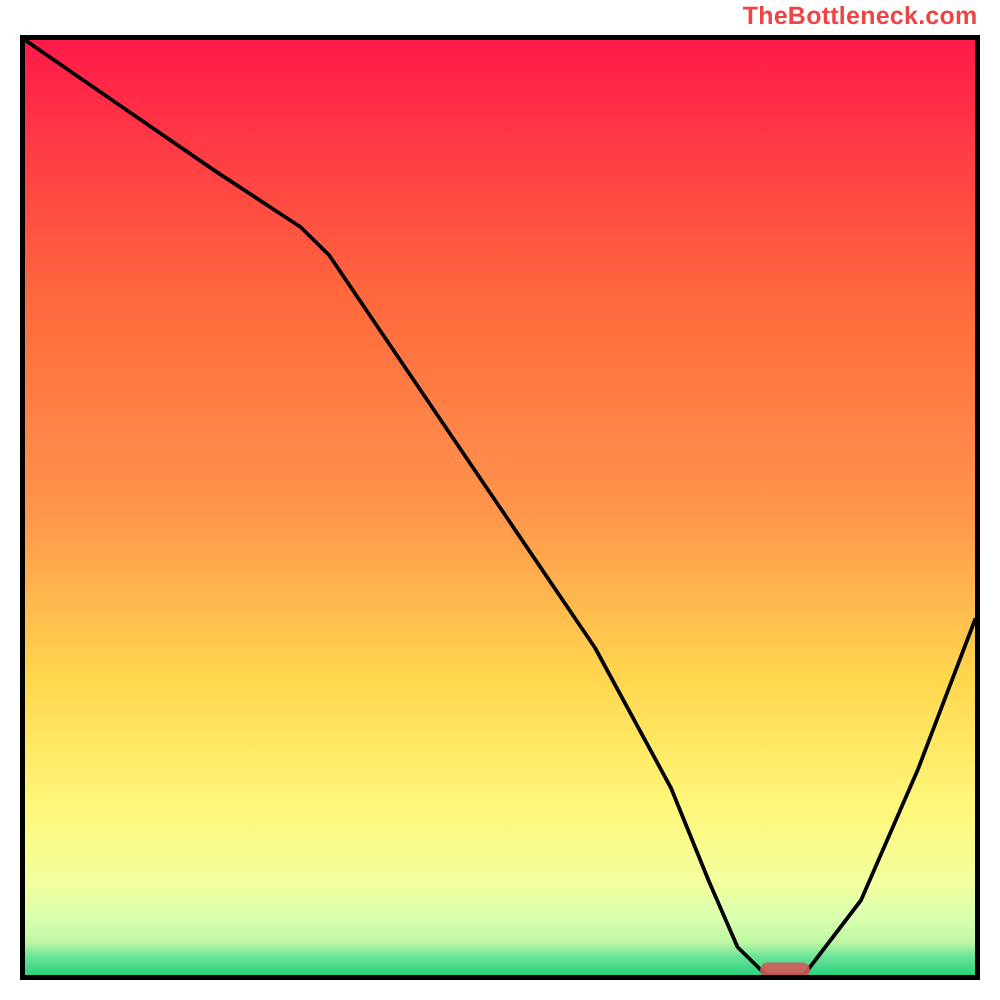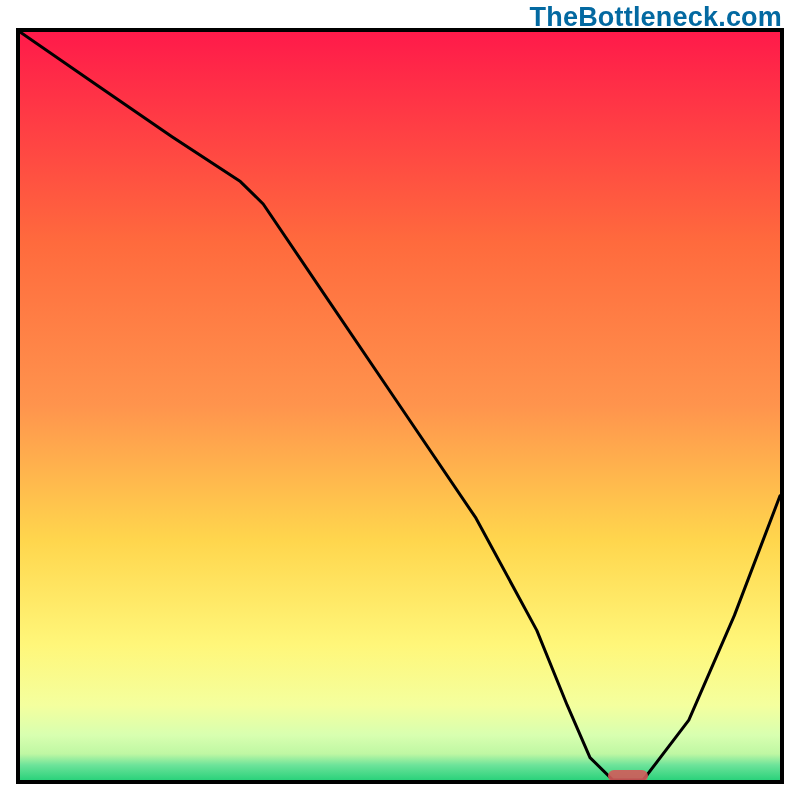--- a/index.html
+++ b/index.html
@@ -12,23 +12,23 @@
   }
   .outer {
     position: relative;
     width: 800px;
     height: 800px;
   }
   .watermark {
     position: absolute;
     top: 2px;
     right: 18px;
-    font-size: 27px;
+    font-size: 20px;
     font-weight: 600;
-    color: #0369a1;
+    color: #ef4444;
     letter-spacing: 0.2px;
   }
   .frame {
     position: absolute;
     left: 16px;
     top: 28px;
     width: 768px;
     height: 756px;
     border: 4px solid #000;
     box-sizing: border-box;

